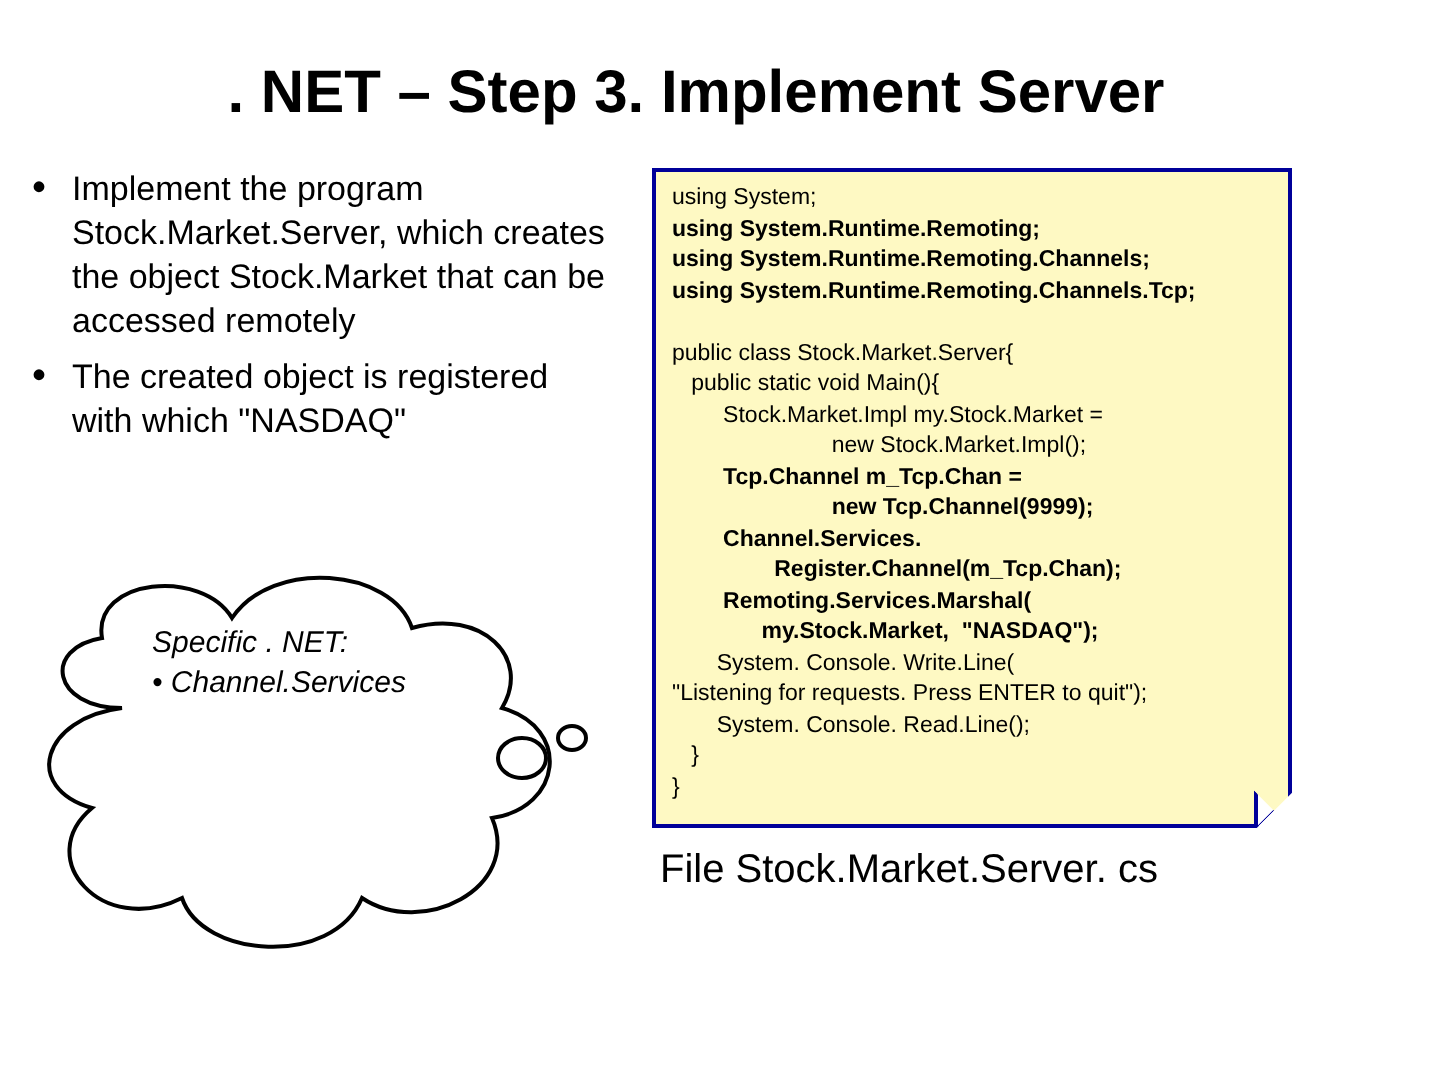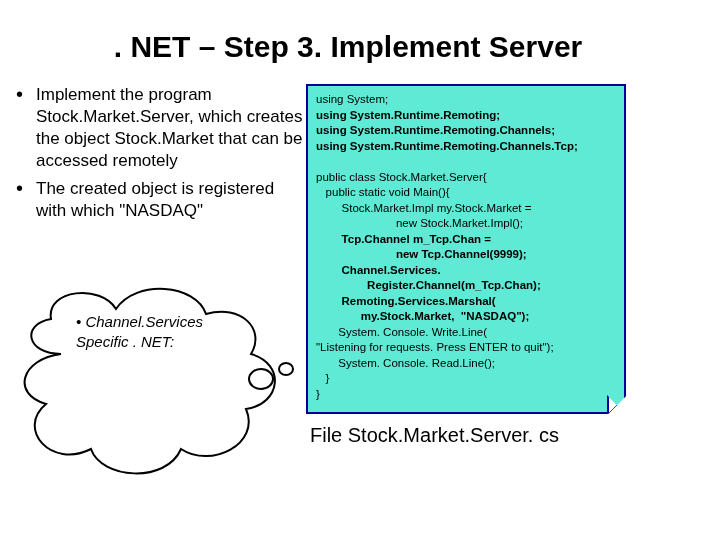--- a/index.html
+++ b/index.html
@@ -22,21 +22,21 @@
   .title {
     font-size: 30px;
     font-weight: bold;
     text-align: center;
     margin-bottom: 20px;
     color: #000;
   }
   .content {
     display: flex;
     align-items: flex-start;
-    gap: 0;
+    gap: 20px;
   }
   .left-col {
     width: 290px;
     font-size: 17px;
     line-height: 1.3;
     color: #000;
     position: relative;
   }
   .bullet-list {
     list-style: none;
@@ -78,21 +78,21 @@
     font-style: italic;
     line-height: 1.3;
     color: #000;
   }
   .right-col {
     flex: 1;
     position: relative;
   }
   .code-box {
     border: 2.5px solid #000099;
-    background: #5eead4;
+    background: #fef9c3;
     padding: 6px 6px 10px 8px;
     font-size: 11.5px;
     line-height: 1.35;
     font-family: Arial, Helvetica, sans-serif;
     color: #000;
     white-space: pre;
     position: relative;
     box-sizing: border-box;
     width: 320px;
   }
@@ -153,22 +153,22 @@
                      C280 90 275 130 240 135
                      C255 170 205 195 175 175
                      C160 210 95 205 85 175
                      C45 195 10 155 40 130
                      C5 120 15 85 55 80 Z"></path>
             <ellipse cx="255" cy="105" rx="12" ry="10"></ellipse>
             <ellipse cx="280" cy="95" rx="7" ry="6"></ellipse>
           </g>
         </svg>
         <div class="cloud-text">
+          <div>Specific . NET:</div>
           <div>• Channel.Services</div>
-          <div>Specific . NET:</div>
         </div>
       </div>
     </div>
 
     <div class="right-col">
       <div class="code-box"><span>using System;</span>
 <span class="bold">using System.Runtime.Remoting;</span>
 <span class="bold">using System.Runtime.Remoting.Channels;</span>
 <span class="bold">using System.Runtime.Remoting.Channels.Tcp;</span>
 <span></span>

